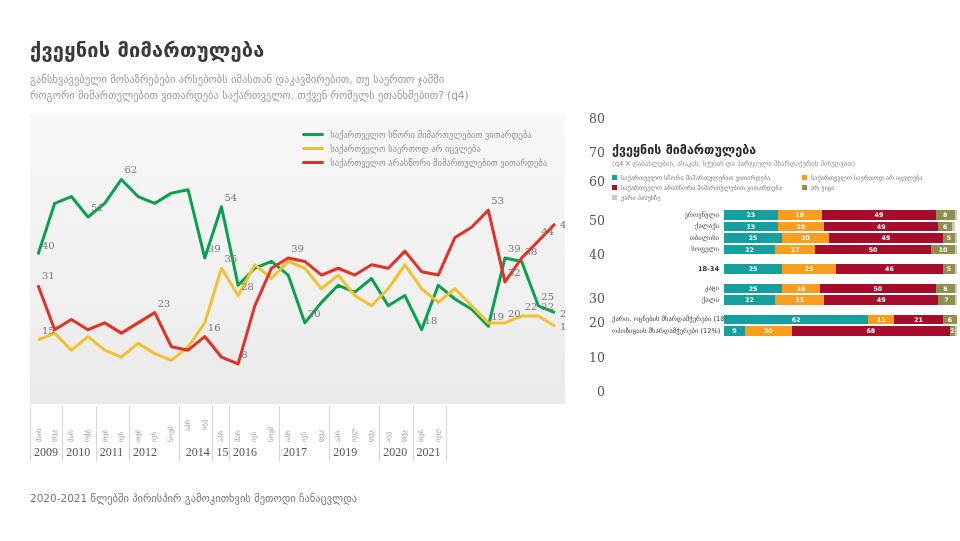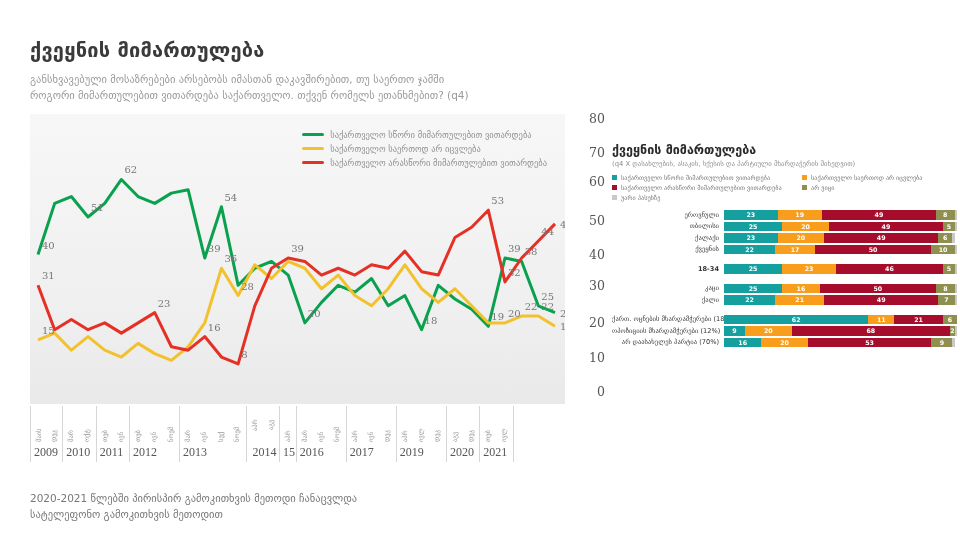--- a/index.html
+++ b/index.html
@@ -120,21 +120,21 @@
             <text x="511.3225806451612" y="120.92682926829268" class="pt-label">44</text>
             <text x="530" y="113.85365853658536" class="pt-label">49</text>
           </svg>
         </div>
       <div class="yaxis" id="yaxis">
           <span style="top: 4px;">80</span>
           <span style="top: 38.1463px;">70</span>
           <span style="top: 67px;">60</span>
           <span style="top: 106.439px;">50</span>
           <span style="top: 140.585px;">40</span>
-          <span style="top: 171px;">30</span>
+          <span style="top: 184px;">30</span>
           <span style="top: 208.878px;">20</span>
           <span style="top: 243.024px;">10</span>
           <span style="top: 277.171px;">0</span>
         </div>
       <div class="xaxis" id="xaxis">
           <div class="xgroup" style="width: 33.3548px;">
             <div class="months">
               <span>მაის</span>
               <span>დეკ</span>
             </div>
@@ -155,29 +155,20 @@
             <div class="ylabel">2011</div>
           </div>
           <div class="xgroup" style="width: 50.0323px;">
             <div class="months">
               <span>თებ</span>
               <span>ივნ</span>
               <span>ნოემ</span>
             </div>
             <div class="ylabel">2012</div>
           </div>
-          <div class="xgroup" style="width: 66.7097px;">
-            <div class="months">
-              <span>მარ</span>
-              <span>ივნ</span>
-              <span>სექ</span>
-              <span>ნოემ</span>
-            </div>
-            <div class="ylabel">2013</div>
-          </div>
           <div class="xgroup" style="width: 33.3548px; text-align: center;">
             <div class="months">
               <span>აპრ</span>
               <span>აგვ</span>
             </div>
             <div class="ylabel">2014</div>
           </div>
           <div class="xgroup" style="width: 16.6774px;">
             <div class="months">
               <span>აპრ</span>
@@ -220,21 +211,20 @@
               <span>თებ</span>
               <span>ივლ</span>
             </div>
             <div class="ylabel">2021</div>
           </div>
         </div>
     </div>
 
     <div class="footnote">
       <div>2020-2021 წლებში პირისპირ გამოკითხვის მეთოდი ჩანაცვლდა</div>
-      <div>სატელეფონო გამოკითხვის მეთოდით</div>
     </div>
   </div>
 
   <div class="right-panel">
     <div class="rp-title">ქვეყნის მიმართულება</div>
     <div class="rp-subtitle">(q4 X დასახლების, ასაკის, სქესის და პარტიული მხარდაჭერის მიხედვით)</div>
     <div class="bar-legend" id="bar-legend">
         <div class="col col1">
           <div class="li">
             <span class="sq" style="background: rgb(21, 159, 159);"></span>
@@ -274,183 +264,165 @@
               <div class="seg" style="width: 49%; background: rgb(166, 13, 44);">
                 <span>49</span>
               </div>
               <div class="seg" style="width: 8%; background: rgb(143, 143, 79);">
                 <span>8</span>
               </div>
               <div class="seg" style="width: 1%; background: rgb(201, 201, 201);"></div>
             </div>
           </div>
           <div class="bar-row">
+            <div class="rlabel">ქალაქი</div>
+            <div class="track">
+              <div class="seg" style="width: 23%; background: rgb(21, 159, 159);">
+                <span>23</span>
+              </div>
+              <div class="seg" style="width: 20%; background: rgb(249, 157, 28);">
+                <span>20</span>
+              </div>
+              <div class="seg" style="width: 49%; background: rgb(166, 13, 44);">
+                <span>49</span>
+              </div>
+              <div class="seg" style="width: 6%; background: rgb(143, 143, 79);">
+                <span>6</span>
+              </div>
+              <div class="seg" style="width: 1%; background: rgb(201, 201, 201);"></div>
+            </div>
+          </div>
+          <div class="bar-row">
             <div class="rlabel">თბილისი</div>
             <div class="track">
               <div class="seg" style="width: 25%; background: rgb(21, 159, 159);">
                 <span>25</span>
               </div>
               <div class="seg" style="width: 20%; background: rgb(249, 157, 28);">
                 <span>20</span>
               </div>
               <div class="seg" style="width: 49%; background: rgb(166, 13, 44);">
                 <span>49</span>
               </div>
               <div class="seg" style="width: 5%; background: rgb(143, 143, 79);">
                 <span>5</span>
               </div>
               <div class="seg" style="width: 1%; background: rgb(201, 201, 201);"></div>
             </div>
           </div>
           <div class="bar-row">
-            <div class="rlabel">ქალაქი</div>
-            <div class="track">
-              <div class="seg" style="width: 23%; background: rgb(21, 159, 159);">
+            <div class="rlabel">სოფელი</div>
+            <div class="track">
+              <div class="seg" style="width: 22%; background: rgb(21, 159, 159);">
+                <span>22</span>
+              </div>
+              <div class="seg" style="width: 17%; background: rgb(249, 157, 28);">
+                <span>17</span>
+              </div>
+              <div class="seg" style="width: 50%; background: rgb(166, 13, 44);">
+                <span>50</span>
+              </div>
+              <div class="seg" style="width: 10%; background: rgb(143, 143, 79);">
+                <span>10</span>
+              </div>
+              <div class="seg" style="width: 1%; background: rgb(201, 201, 201);"></div>
+            </div>
+          </div>
+        </div>
+        <div class="bar-group">
+          <div class="bar-row">
+            <div class="rlabel bold">18-34</div>
+            <div class="track">
+              <div class="seg" style="width: 25%; background: rgb(21, 159, 159);">
+                <span>25</span>
+              </div>
+              <div class="seg" style="width: 23%; background: rgb(249, 157, 28);">
                 <span>23</span>
+              </div>
+              <div class="seg" style="width: 46%; background: rgb(166, 13, 44);">
+                <span>46</span>
+              </div>
+              <div class="seg" style="width: 5%; background: rgb(143, 143, 79);">
+                <span>5</span>
+              </div>
+              <div class="seg" style="width: 1%; background: rgb(201, 201, 201);"></div>
+            </div>
+          </div>
+        </div>
+        <div class="bar-group">
+          <div class="bar-row">
+            <div class="rlabel">კაცი</div>
+            <div class="track">
+              <div class="seg" style="width: 25%; background: rgb(21, 159, 159);">
+                <span>25</span>
+              </div>
+              <div class="seg" style="width: 16%; background: rgb(249, 157, 28);">
+                <span>16</span>
+              </div>
+              <div class="seg" style="width: 50%; background: rgb(166, 13, 44);">
+                <span>50</span>
+              </div>
+              <div class="seg" style="width: 8%; background: rgb(143, 143, 79);">
+                <span>8</span>
+              </div>
+              <div class="seg" style="width: 1%; background: rgb(201, 201, 201);"></div>
+            </div>
+          </div>
+          <div class="bar-row">
+            <div class="rlabel">ქალი</div>
+            <div class="track">
+              <div class="seg" style="width: 22%; background: rgb(21, 159, 159);">
+                <span>22</span>
+              </div>
+              <div class="seg" style="width: 21%; background: rgb(249, 157, 28);">
+                <span>21</span>
+              </div>
+              <div class="seg" style="width: 49%; background: rgb(166, 13, 44);">
+                <span>49</span>
+              </div>
+              <div class="seg" style="width: 7%; background: rgb(143, 143, 79);">
+                <span>7</span>
+              </div>
+              <div class="seg" style="width: 1%; background: rgb(201, 201, 201);"></div>
+            </div>
+          </div>
+        </div>
+        <div class="bar-group">
+          <div class="bar-row">
+            <div class="rlabel">ქართ. ოცნების მხარდამჭერები (18%)</div>
+            <div class="track">
+              <div class="seg" style="width: 62%; background: rgb(21, 159, 159);">
+                <span>62</span>
+              </div>
+              <div class="seg" style="width: 11%; background: rgb(249, 157, 28);">
+                <span>11</span>
+              </div>
+              <div class="seg" style="width: 21%; background: rgb(166, 13, 44);">
+                <span>21</span>
+              </div>
+              <div class="seg" style="width: 6%; background: rgb(143, 143, 79);">
+                <span>6</span>
+              </div>
+            </div>
+          </div>
+          <div class="bar-row">
+            <div class="rlabel">ოპოზიციის მხარდამჭერები (12%)</div>
+            <div class="track">
+              <div class="seg" style="width: 9%; background: rgb(21, 159, 159);">
+                <span>9</span>
               </div>
               <div class="seg" style="width: 20%; background: rgb(249, 157, 28);">
                 <span>20</span>
               </div>
-              <div class="seg" style="width: 49%; background: rgb(166, 13, 44);">
-                <span>49</span>
-              </div>
-              <div class="seg" style="width: 6%; background: rgb(143, 143, 79);">
-                <span>6</span>
-              </div>
-              <div class="seg" style="width: 1%; background: rgb(201, 201, 201);"></div>
-            </div>
-          </div>
-          <div class="bar-row">
-            <div class="rlabel">ქვეყნის</div>
-            <div class="track">
-              <div class="seg" style="width: 22%; background: rgb(21, 159, 159);">
-                <span>22</span>
-              </div>
-              <div class="seg" style="width: 17%; background: rgb(249, 157, 28);">
-                <span>17</span>
-              </div>
-              <div class="seg" style="width: 50%; background: rgb(166, 13, 44);">
-                <span>50</span>
-              </div>
-              <div class="seg" style="width: 10%; background: rgb(143, 143, 79);">
-                <span>10</span>
-              </div>
-              <div class="seg" style="width: 1%; background: rgb(201, 201, 201);"></div>
-            </div>
-          </div>
-        </div>
-        <div class="bar-group">
-          <div class="bar-row">
-            <div class="rlabel bold">18-34</div>
-            <div class="track">
-              <div class="seg" style="width: 25%; background: rgb(21, 159, 159);">
-                <span>25</span>
-              </div>
-              <div class="seg" style="width: 23%; background: rgb(249, 157, 28);">
-                <span>23</span>
-              </div>
-              <div class="seg" style="width: 46%; background: rgb(166, 13, 44);">
-                <span>46</span>
-              </div>
-              <div class="seg" style="width: 5%; background: rgb(143, 143, 79);">
-                <span>5</span>
-              </div>
-              <div class="seg" style="width: 1%; background: rgb(201, 201, 201);"></div>
-            </div>
-          </div>
-        </div>
-        <div class="bar-group">
-          <div class="bar-row">
-            <div class="rlabel">კაცი</div>
-            <div class="track">
-              <div class="seg" style="width: 25%; background: rgb(21, 159, 159);">
-                <span>25</span>
-              </div>
-              <div class="seg" style="width: 16%; background: rgb(249, 157, 28);">
-                <span>16</span>
-              </div>
-              <div class="seg" style="width: 50%; background: rgb(166, 13, 44);">
-                <span>50</span>
-              </div>
-              <div class="seg" style="width: 8%; background: rgb(143, 143, 79);">
-                <span>8</span>
-              </div>
-              <div class="seg" style="width: 1%; background: rgb(201, 201, 201);"></div>
-            </div>
-          </div>
-          <div class="bar-row">
-            <div class="rlabel">ქალი</div>
-            <div class="track">
-              <div class="seg" style="width: 22%; background: rgb(21, 159, 159);">
-                <span>22</span>
-              </div>
-              <div class="seg" style="width: 21%; background: rgb(249, 157, 28);">
-                <span>21</span>
-              </div>
-              <div class="seg" style="width: 49%; background: rgb(166, 13, 44);">
-                <span>49</span>
-              </div>
-              <div class="seg" style="width: 7%; background: rgb(143, 143, 79);">
-                <span>7</span>
-              </div>
-              <div class="seg" style="width: 1%; background: rgb(201, 201, 201);"></div>
-            </div>
-          </div>
-        </div>
-        <div class="bar-group">
-          <div class="bar-row">
-            <div class="rlabel">ქართ. ოცნების მხარდამჭერები (18%)</div>
-            <div class="track">
-              <div class="seg" style="width: 62%; background: rgb(21, 159, 159);">
-                <span>62</span>
-              </div>
-              <div class="seg" style="width: 11%; background: rgb(249, 157, 28);">
-                <span>11</span>
-              </div>
-              <div class="seg" style="width: 21%; background: rgb(166, 13, 44);">
-                <span>21</span>
-              </div>
-              <div class="seg" style="width: 6%; background: rgb(143, 143, 79);">
-                <span>6</span>
-              </div>
-            </div>
-          </div>
-          <div class="bar-row">
-            <div class="rlabel">ოპოზიციის მხარდამჭერები (12%)</div>
-            <div class="track">
-              <div class="seg" style="width: 9%; background: rgb(21, 159, 159);">
-                <span>9</span>
-              </div>
-              <div class="seg" style="width: 20%; background: rgb(249, 157, 28);">
-                <span>20</span>
-              </div>
               <div class="seg" style="width: 68%; background: rgb(166, 13, 44);">
                 <span>68</span>
               </div>
               <div class="seg" style="width: 2%; background: rgb(143, 143, 79);">
                 <span>2</span>
               </div>
               <div class="seg" style="width: 1%; background: rgb(201, 201, 201);"></div>
             </div>
           </div>
-          <div class="bar-row">
-            <div class="rlabel">არ დაასახელეს პარტია (70%)</div>
-            <div class="track">
-              <div class="seg" style="width: 16%; background: rgb(21, 159, 159);">
-                <span>16</span>
-              </div>
-              <div class="seg" style="width: 20%; background: rgb(249, 157, 28);">
-                <span>20</span>
-              </div>
-              <div class="seg" style="width: 53%; background: rgb(166, 13, 44);">
-                <span>53</span>
-              </div>
-              <div class="seg" style="width: 9%; background: rgb(143, 143, 79);">
-                <span>9</span>
-              </div>
-              <div class="seg" style="width: 1%; background: rgb(201, 201, 201);"></div>
-            </div>
-          </div>
         </div>
       </div>
   </div>
 
 </div>
 
 </body></html>

